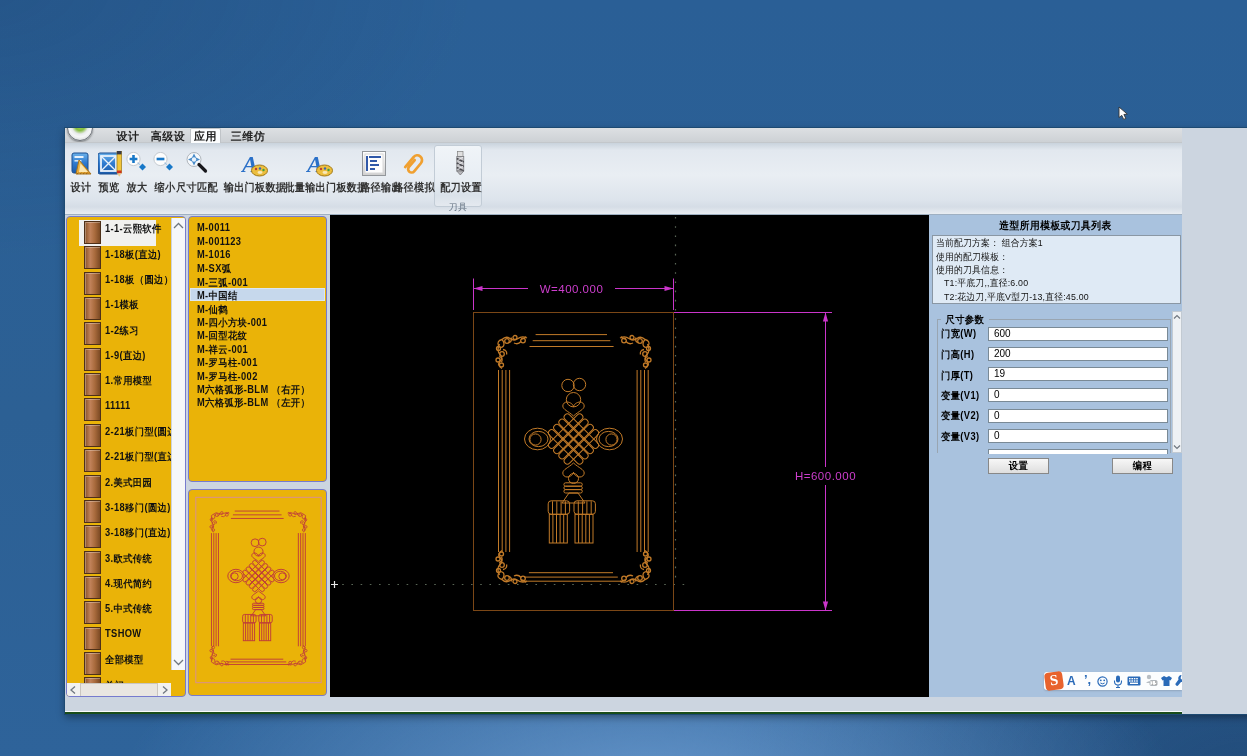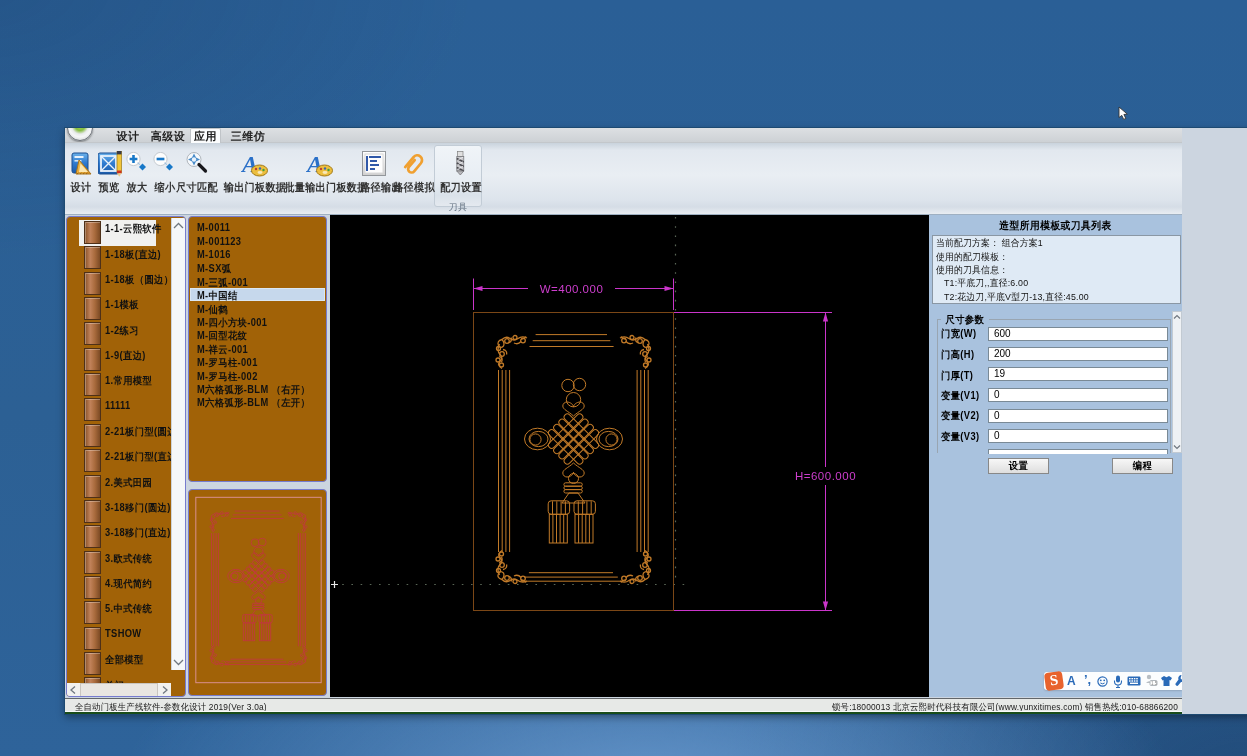--- a/index.html
+++ b/index.html
@@ -11,21 +11,21 @@
 .ab{position:absolute}
 #win{position:absolute;left:65px;top:128px;width:1214px;height:586px;background:#ccd5e0;box-shadow:0 0 0 1px #1d4a72,0 3px 8px rgba(0,0,0,.4)}
 #tabbar{position:absolute;left:0;top:0;width:1117px;height:15px;background:linear-gradient(#dde0e3,#cdd1d5);border-bottom:1px solid #c3c7cb;box-sizing:border-box}
 .tab{position:absolute;top:1px;height:13px;font-size:11px;color:#222;text-align:center;line-height:14px;font-weight:bold;letter-spacing:.5px}
 #tabact{position:absolute;left:125px;top:0px;width:31px;height:15px;background:#fbfcfd;border:1px solid #c0c4c8;border-bottom:none;border-radius:2px 2px 0 0;box-sizing:border-box}
 #ribbon{position:absolute;left:0;top:15px;width:1117px;height:71px;background:linear-gradient(#c9d3dd 0%,#e2e8ef 10%,#e9eef3 45%,#dde4ec 80%,#d5dde6 90%,#e9edf2 100%)}
 .rgrp{position:absolute;top:2px;height:62px;border:1px solid #c2ccd6;border-radius:3px;background:linear-gradient(#f0f4f8,#e7edf3 60%,#dae2ea 82%,#e4e9ef);box-sizing:border-box}
 .rlab{position:absolute;top:56px;height:11px;font-size:9px;color:#5f6e7e;text-align:center;line-height:11px;width:100%;letter-spacing:.5px}
 .rbtn{position:absolute;top:38px;font-size:11px;color:#333;text-align:center;line-height:12px;white-space:nowrap;letter-spacing:.3px;font-weight:bold;transform:scale(.92,1);transform-origin:50% 0}
 #ribbon svg{position:absolute}
-.panel{position:absolute;background:#a16207;border:1px solid #767bce;border-radius:4px;box-sizing:border-box;overflow:hidden}
+.panel{position:absolute;background:#eab308;border:1px solid #767bce;border-radius:4px;box-sizing:border-box;overflow:hidden}
 .wd{position:absolute;left:17px;width:15px;height:21px;border:1px solid #4e3018;background:linear-gradient(90deg,#8a5429,#c1825a 35%,#a96b3d 65%,#7c4a24);box-shadow:inset 1px 1px 0 rgba(255,255,255,.3)}
 .ll{position:absolute;left:38px;font-size:10px;color:#111;white-space:nowrap;font-weight:bold;letter-spacing:.4px;transform:scale(.93,1);transform-origin:0 0}
 .ml{position:absolute;left:8px;font-size:10px;color:#111;white-space:nowrap;font-weight:bold;letter-spacing:.4px;transform:scale(.93,1);transform-origin:0 0}
 .inp{position:absolute;left:59px;width:180px;height:14px;background:#fff;border:1px solid #7a8a96;box-sizing:border-box;font-size:10px;color:#000;line-height:12px;padding-left:5px}
 .plab{position:absolute;left:12px;font-size:10px;color:#000;font-weight:bold;white-space:nowrap;letter-spacing:.4px;transform:scale(.93,1);transform-origin:0 0}
 .pbtn{position:absolute;width:61px;height:16px;background:linear-gradient(#f7f7f7,#dedede);border:1px solid #888;box-sizing:border-box;font-size:10px;color:#000;text-align:center;line-height:14px;font-weight:bold;letter-spacing:.4px}
 #status{position:absolute;left:0;top:570px;width:1117px;height:13px;background:#e7e9e7;border-top:1px solid #62666a;box-sizing:border-box}
 #status .t{position:absolute;top:2px;font-size:9px;color:#1a1a1a;white-space:nowrap;letter-spacing:.2px}
 #grline{position:absolute;left:0;top:583px;width:1117px;height:3px;background:#1a4d1a;border-top:1px solid #fafafa;box-sizing:border-box}
 .sg{position:absolute;top:3px}
@@ -383,20 +383,16 @@
           <text x="7" y="10.5" font-size="4.5" fill="#888">1.5</text>
         </svg>
         <svg class="sg" style="left:116px;top:2.5px" width="13" height="12">
           <path d="M4,1 L6.5,2.2 L9,1 L12,3 L10.5,5.5 L9.5,5 V11 H3.5 V5 L2.5,5.5 L1,3 Z" fill="#2a6ab8"></path>
         </svg>
         <svg class="sg" style="left:131px;top:2px" width="9" height="13">
           <path d="M6.5,1 a3.2,3.2 0 0 0 -3,4.4 L1,9 a1.6,1.6 0 0 0 2.3,2.3 L6,8 a3.2,3.2 0 0 0 3.5,-4.2 L7.2,6 L5.5,4.3 Z" fill="#2a6ab8"></path>
         </svg>
       </div>
     </div>
-    <div id="status">
-      <div class="t" style="left:10px;transform:scale(.93,1);transform-origin:0 0">全自动门板生产线软件-参数化设计 2019(Ver 3.0a)</div>
-      <div class="t" style="right:4px;transform:scale(.93,1);transform-origin:100% 0">锁号:18000013 北京云熙时代科技有限公司(www.yunxitimes.com)  销售热线:010-68866200</div>
-    </div>
     <div id="grline"></div>
   </div>
 <svg class="ab" style="left:1118px;top:106px" width="12" height="15">
     <path d="M1,1 L1,11.5 L3.8,9.4 L5.7,13.4 L7.8,12.4 L5.9,8.5 L9.3,8.1 Z" fill="#fff" stroke="#333" stroke-width=".9"></path>
   </svg>
 </body></html>

